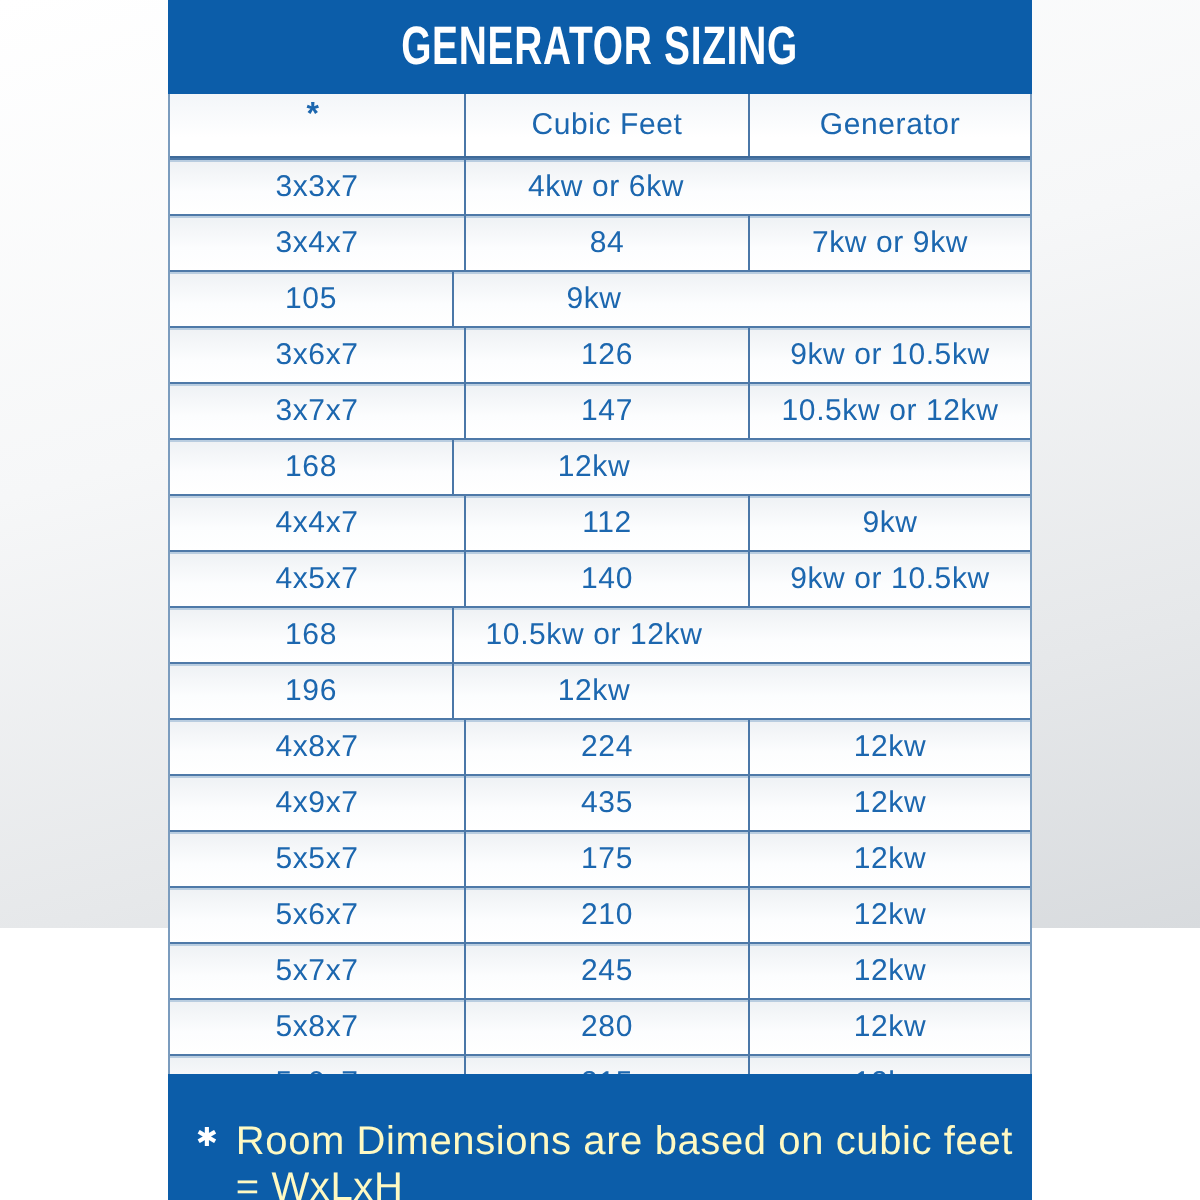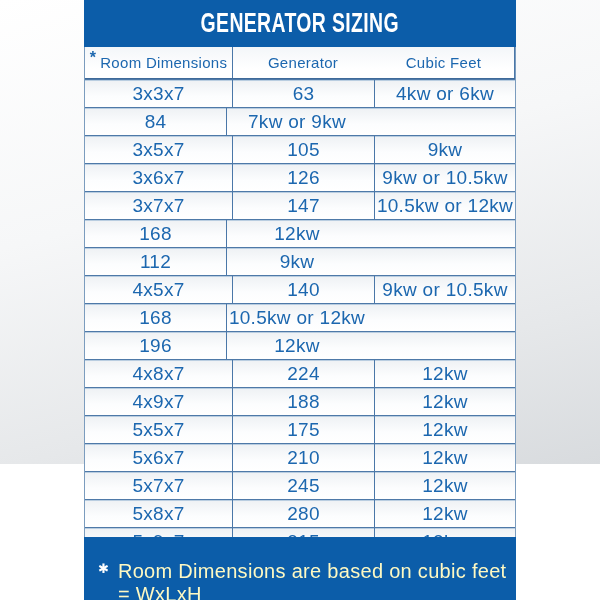--- a/index.html
+++ b/index.html
@@ -78,21 +78,21 @@
     top: -5px;
     margin-right: 4px;
   }
   .data-row {
     height: 27px;
     border-top: 1px solid #4e79a8;
     box-shadow: inset 0 1px 0 #b9cde0;
     background: linear-gradient(180deg, #eef1f4 0%, #fcfdfe 60%, #ffffff 100%);
   }
   .data-row .cell {
-    font-size: 19px;
+    font-size: 15px;
   }
   .footer-band {
     position: absolute;
     left: 0;
     bottom: 0;
     width: 432px;
     height: 63px;
     background: #0c5da9;
     display: flex;
     align-items: center;
@@ -118,55 +118,54 @@
   <div class="flyer">
 
     <div class="title-band">
       <span class="title-text">GENERATOR SIZING</span>
     </div>
 
     <div class="table">
       <div class="row header-row">
         <div class="cell col0">
           <span class="asterisk-sup">*</span>
-          <span>Room Dimensions</span>
         </div>
+        <div class="cell col1">Cubic Feet</div>
         <div class="cell col2">Generator</div>
-        <div class="cell col1">Cubic Feet</div>
       </div>
       <div id="rows">
           <div class="row data-row">
             <div class="cell col0">3x3x7</div>
-            <div class="cell col1">63</div>
             <div class="cell col2">4kw or 6kw</div>
           </div>
           <div class="row data-row">
+            <div class="cell col0">3x4x7</div>
             <div class="cell col1">84</div>
             <div class="cell col2">7kw or 9kw</div>
           </div>
           <div class="row data-row">
-            <div class="cell col0">3x5x7</div>
             <div class="cell col1">105</div>
             <div class="cell col2">9kw</div>
           </div>
           <div class="row data-row">
             <div class="cell col0">3x6x7</div>
             <div class="cell col1">126</div>
             <div class="cell col2">9kw or 10.5kw</div>
           </div>
           <div class="row data-row">
             <div class="cell col0">3x7x7</div>
             <div class="cell col1">147</div>
             <div class="cell col2">10.5kw or 12kw</div>
           </div>
           <div class="row data-row">
             <div class="cell col1">168</div>
             <div class="cell col2">12kw</div>
           </div>
           <div class="row data-row">
+            <div class="cell col0">4x4x7</div>
             <div class="cell col1">112</div>
             <div class="cell col2">9kw</div>
           </div>
           <div class="row data-row">
             <div class="cell col0">4x5x7</div>
             <div class="cell col1">140</div>
             <div class="cell col2">9kw or 10.5kw</div>
           </div>
           <div class="row data-row">
             <div class="cell col1">168</div>
@@ -176,21 +175,21 @@
             <div class="cell col1">196</div>
             <div class="cell col2">12kw</div>
           </div>
           <div class="row data-row">
             <div class="cell col0">4x8x7</div>
             <div class="cell col1">224</div>
             <div class="cell col2">12kw</div>
           </div>
           <div class="row data-row">
             <div class="cell col0">4x9x7</div>
-            <div class="cell col1">188</div>
+            <div class="cell col1">435</div>
             <div class="cell col2">12kw</div>
           </div>
           <div class="row data-row">
             <div class="cell col0">5x5x7</div>
             <div class="cell col1">175</div>
             <div class="cell col2">12kw</div>
           </div>
           <div class="row data-row">
             <div class="cell col0">5x6x7</div>
             <div class="cell col1">210</div>

